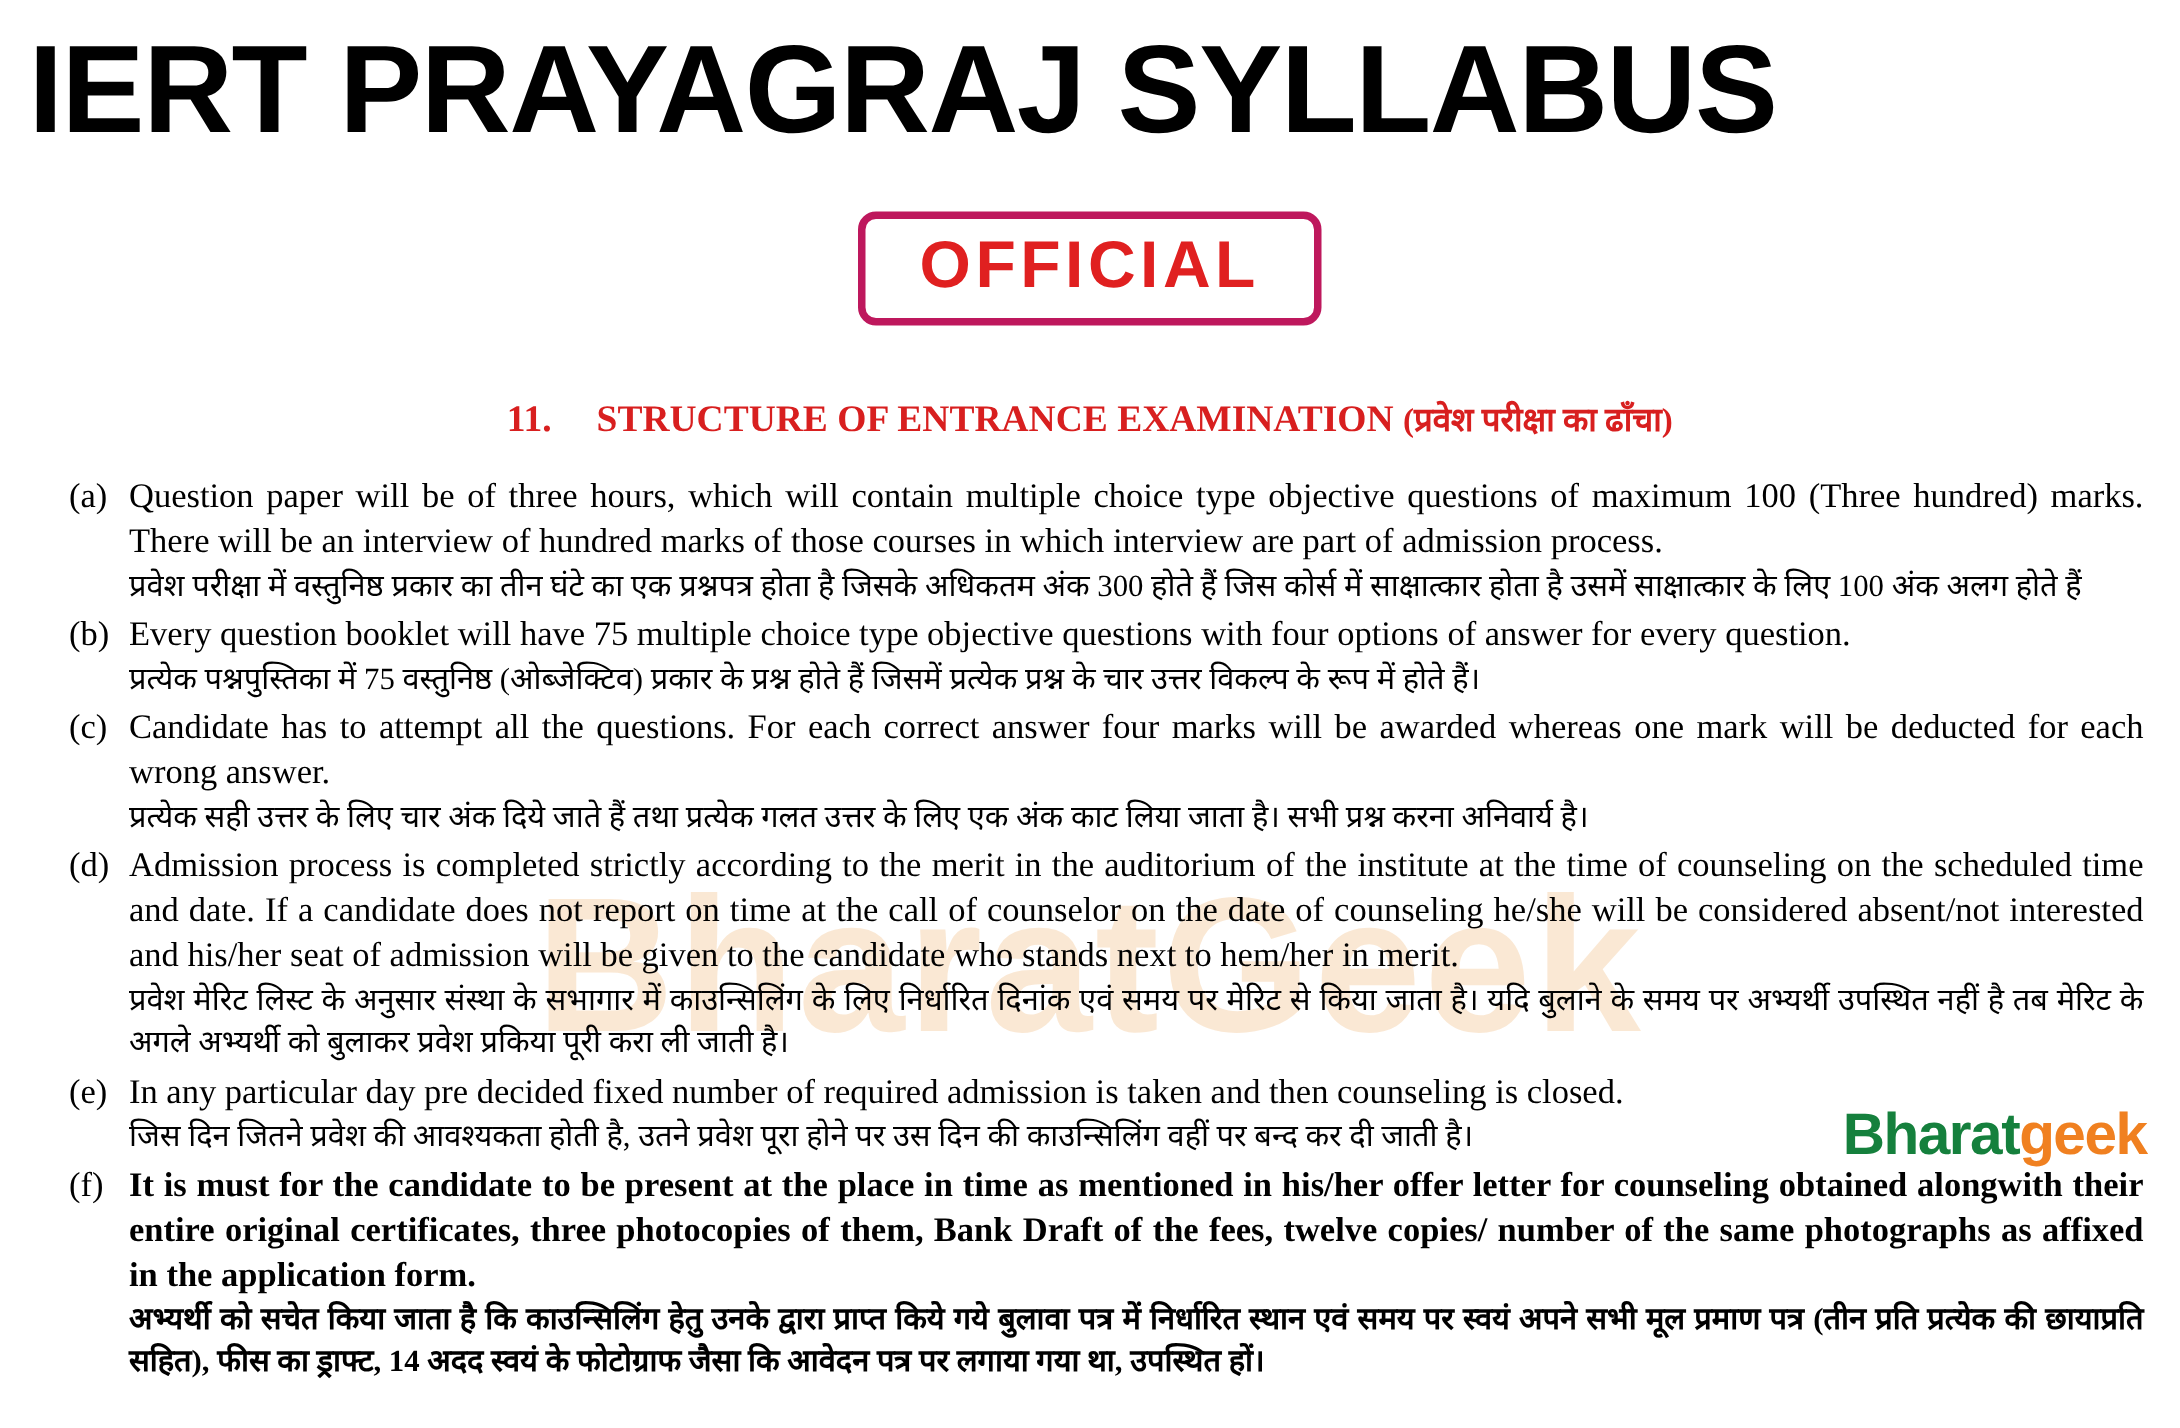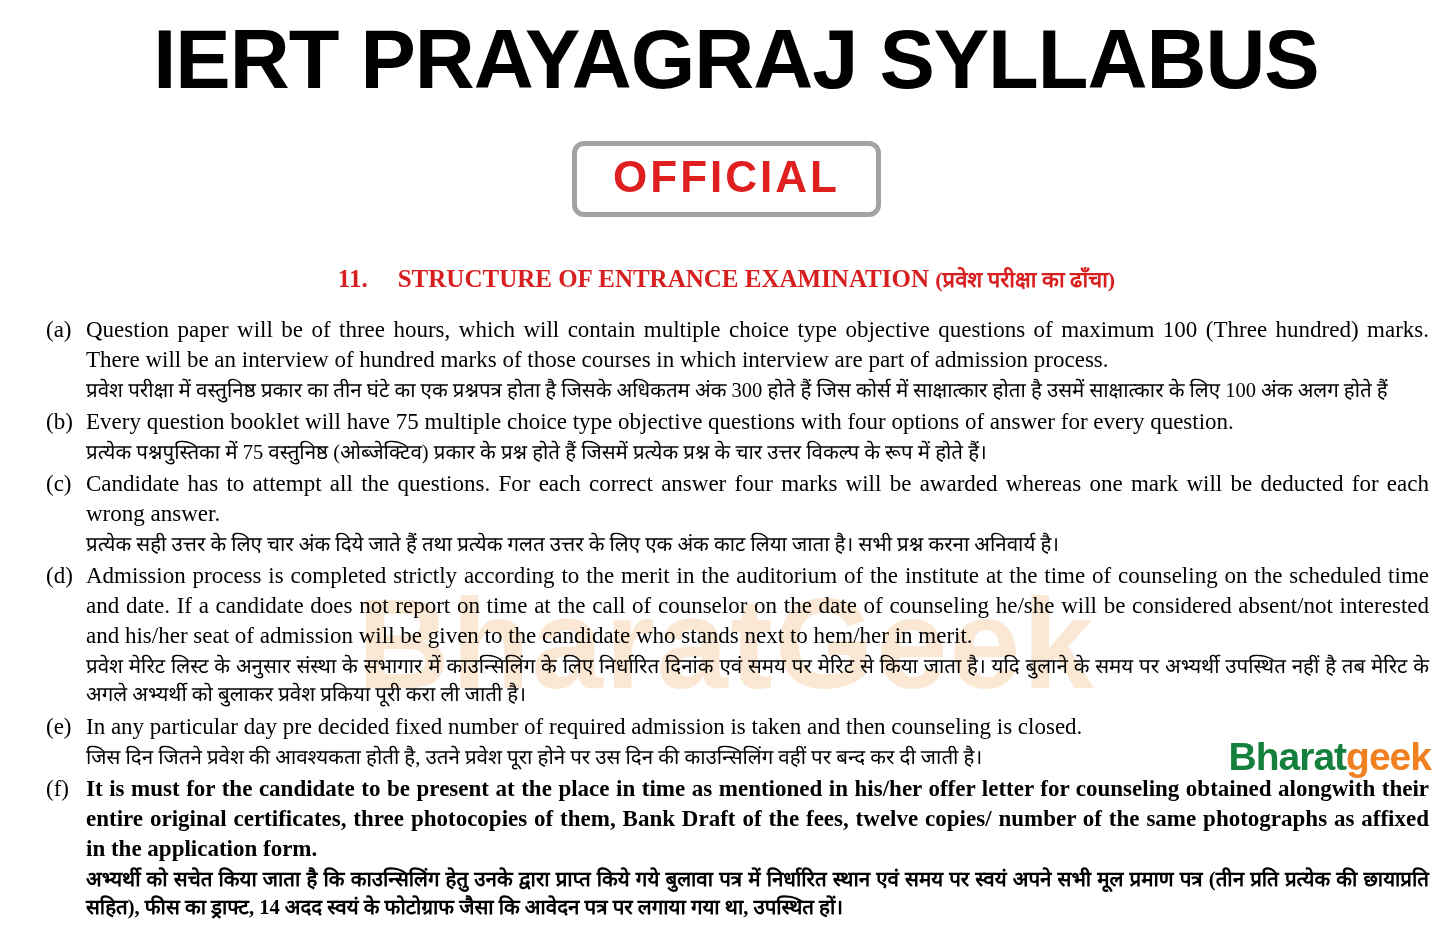--- a/index.html
+++ b/index.html
@@ -18,39 +18,39 @@
 
   .page {
     position: relative;
     width: 1453px;
     height: 952px;
     box-sizing: border-box;
   }
 
   
   .main-title {
-    text-align: center;
+    text-align: left;
     font-family: "Liberation Sans", sans-serif;
     font-weight: bold;
     font-size: 83px;
     letter-spacing: -1px;
     line-height: 1;
     padding-top: 18px;
     color: #000000;
     white-space: nowrap;
     padding-left: 19px;
   }
 
   .stamp-wrap {
     display: flex;
     justify-content: center;
     margin-top: 40px;
   }
   .stamp {
-    border: 5px solid #a3a3a3;
+    border: 5px solid #be185d;
     border-radius: 12px;
     color: #e02020;
     font-family: "Liberation Sans", sans-serif;
     font-weight: bold;
     font-size: 44px;
     letter-spacing: 3px;
     padding: 8px 36px 12px 36px;
     line-height: 1.05;
   }
 

